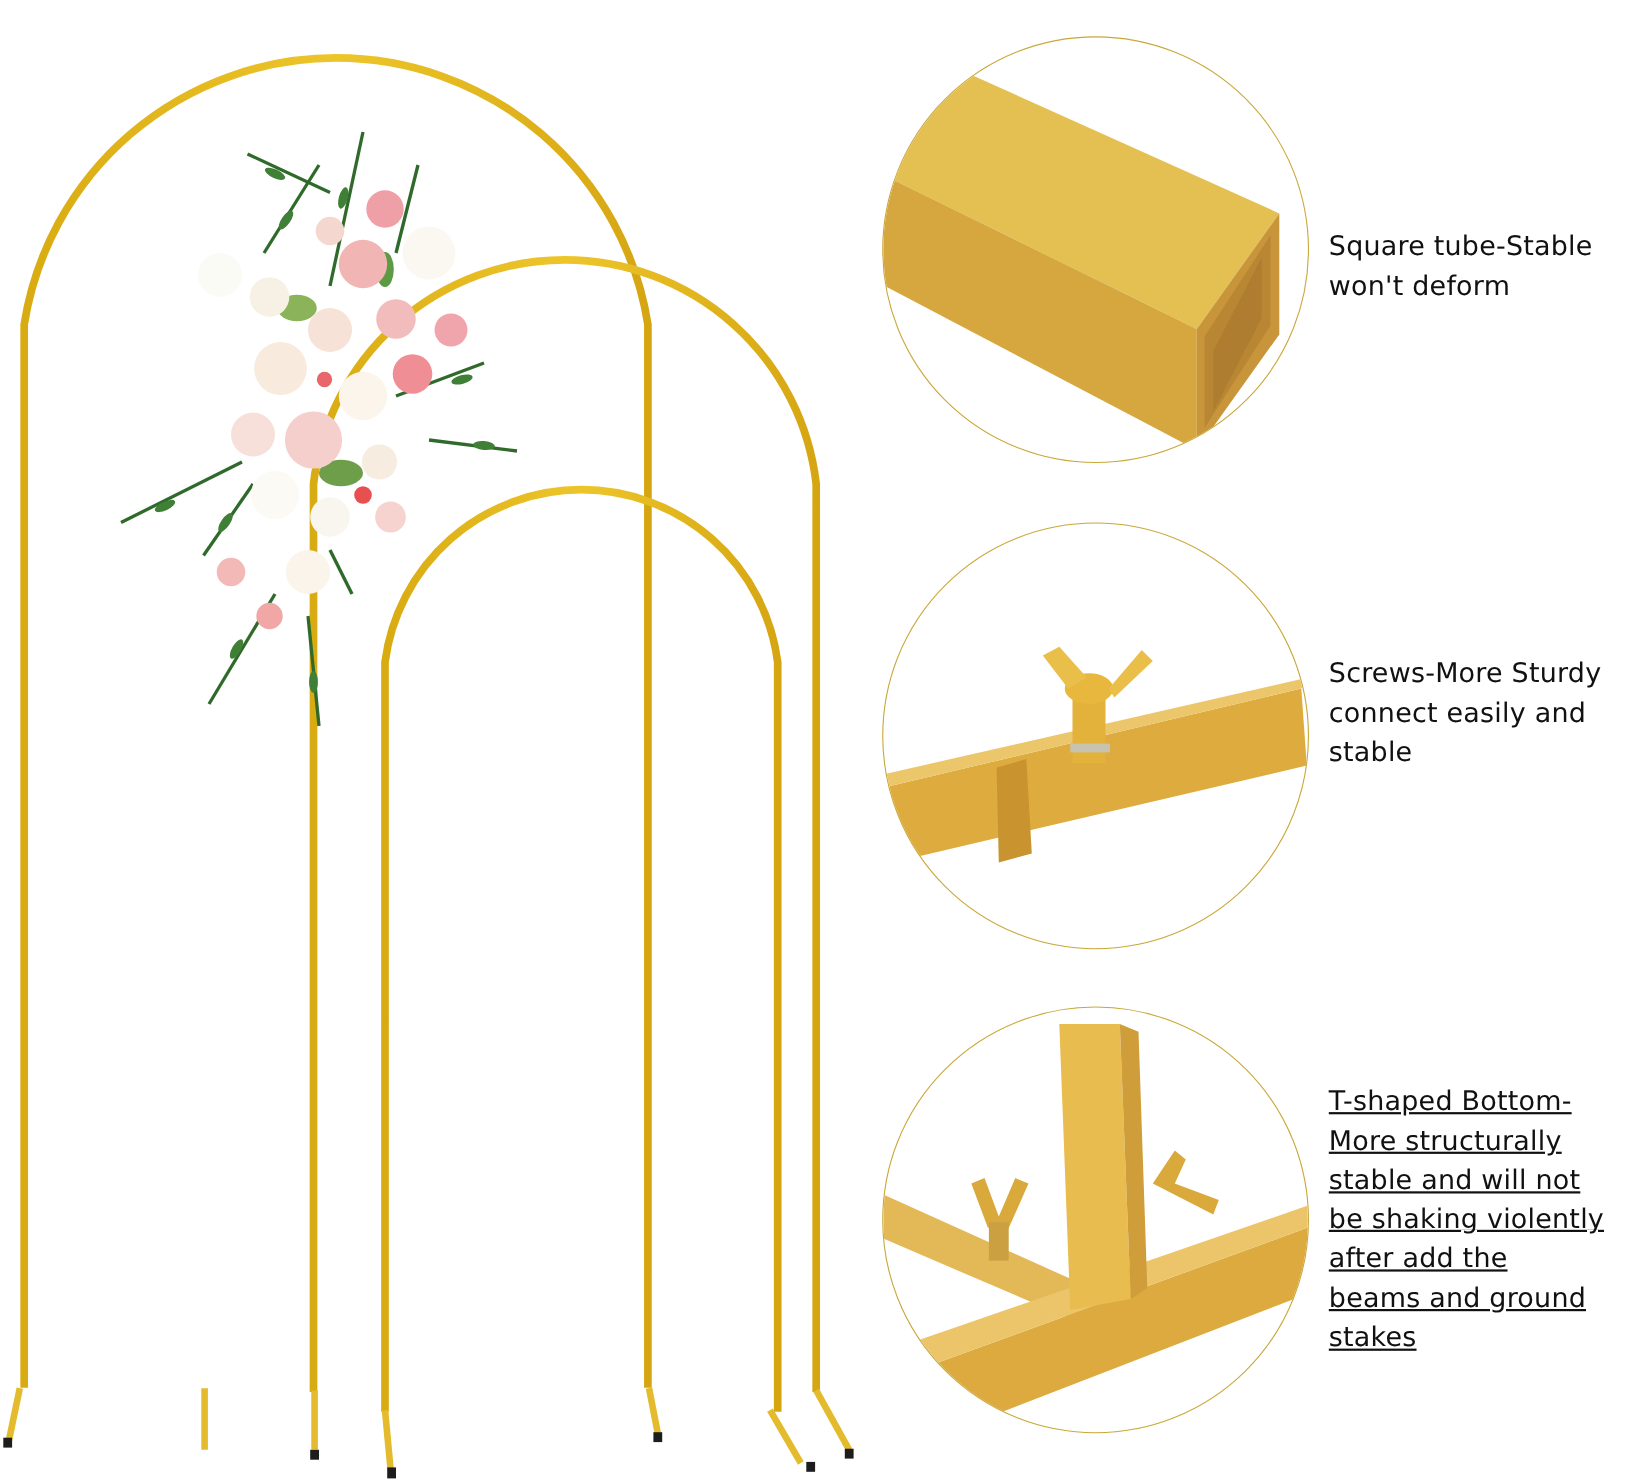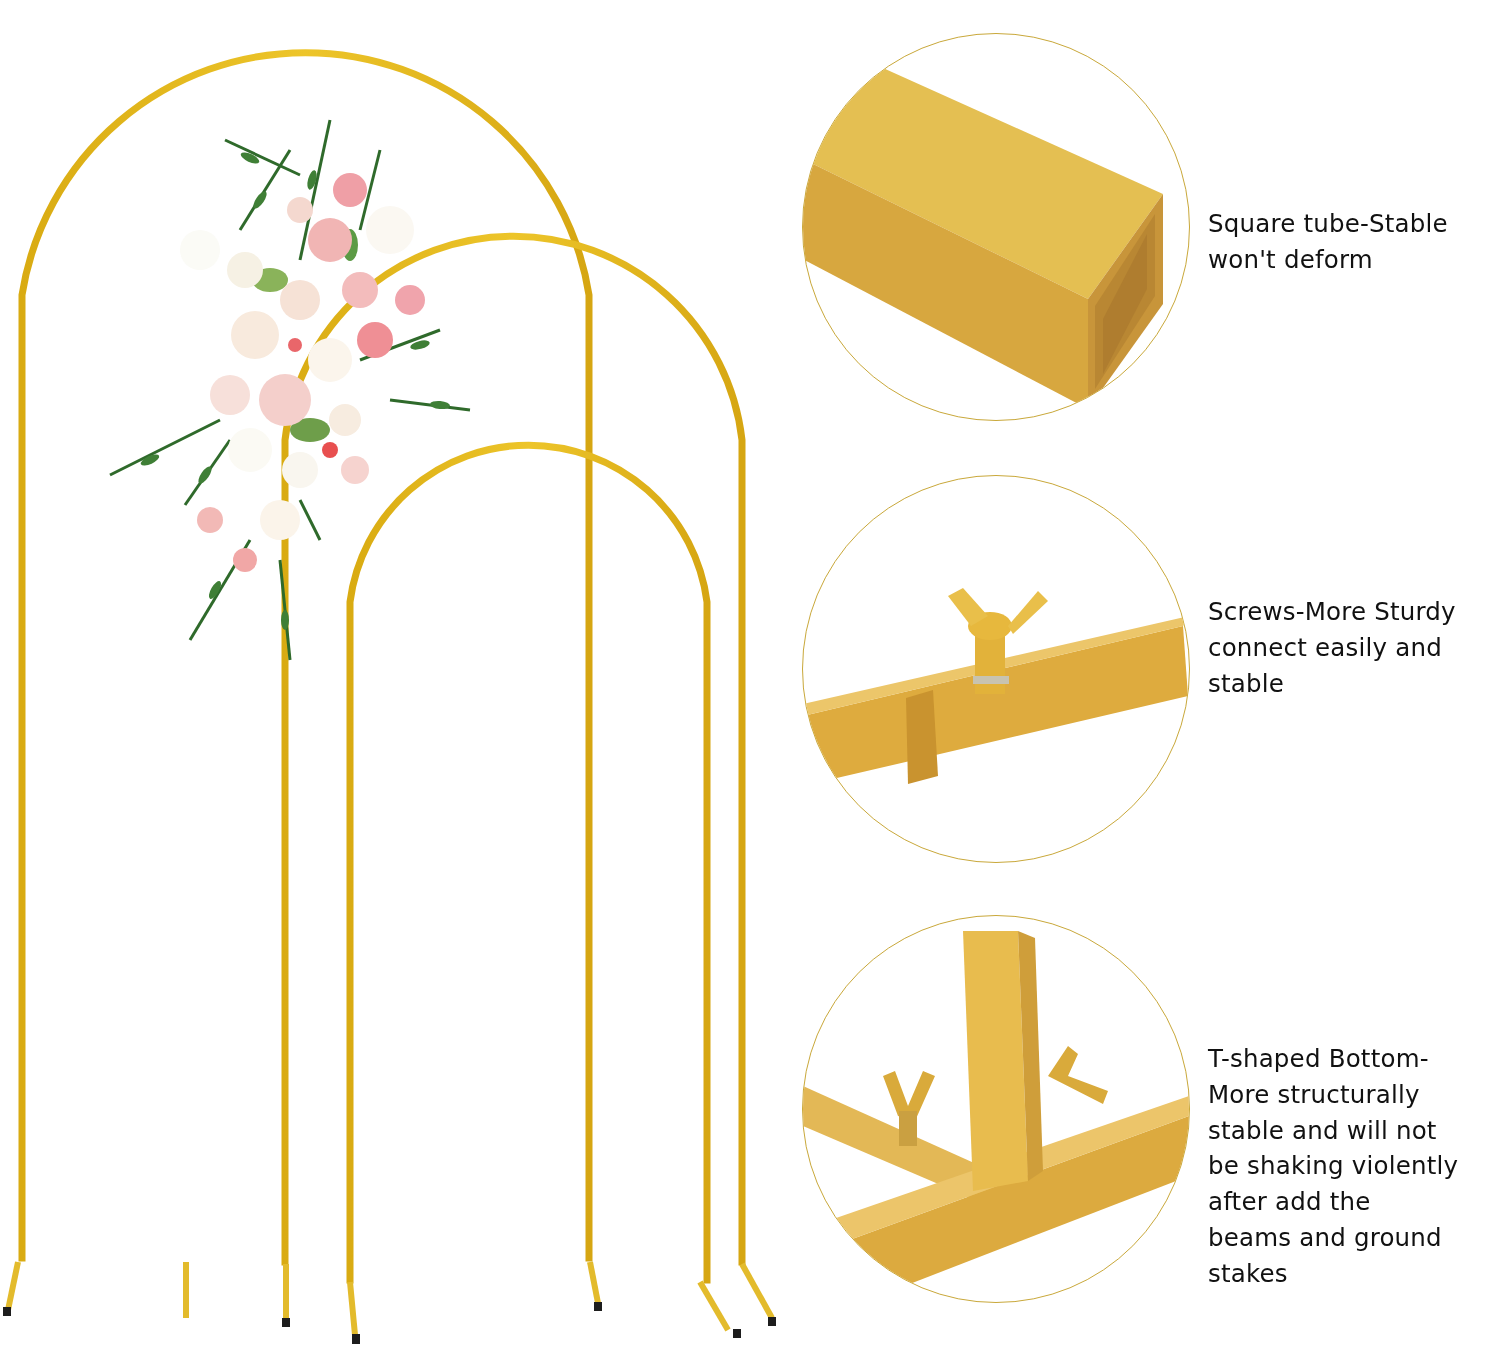--- a/index.html
+++ b/index.html
@@ -139,19 +139,19 @@
     <polygon points="0,170 200,260 210,300 0,210" fill="#e3b856"></polygon>
     <polygon points="30,330 386,200 386,260 60,386 30,386" fill="#dcaa3f"></polygon>
     <polygon points="30,330 386,200 386,180 10,310" fill="#ecc56a"></polygon>
     <polygon points="160,15 215,15 225,265 170,275" fill="#e8bc4e"></polygon>
     <polygon points="215,15 232,22 240,255 225,265" fill="#cf9e3a"></polygon>
     <path d="M95 200 L80 160 L92 155 L105 190 L120 155 L132 160 L112 205 Z" fill="#d9aa3b"></path>
     <rect x="96" y="195" width="18" height="35" fill="#caa041"></rect>
     <path d="M245 160 L265 130 L275 138 L265 160 L305 175 L300 188 Z" fill="#d9aa3b"></path>
   </svg>
 </div>
-<div class="caption" style="top:1041px;">T-shaped Bottom-
+<div class="caption" style="top:983px;text-decoration:underline;">T-shaped Bottom-
 More structurally
 stable and will not
 be shaking violently
 after add the
 beams and ground
 stakes</div>
 
 </body></html>

